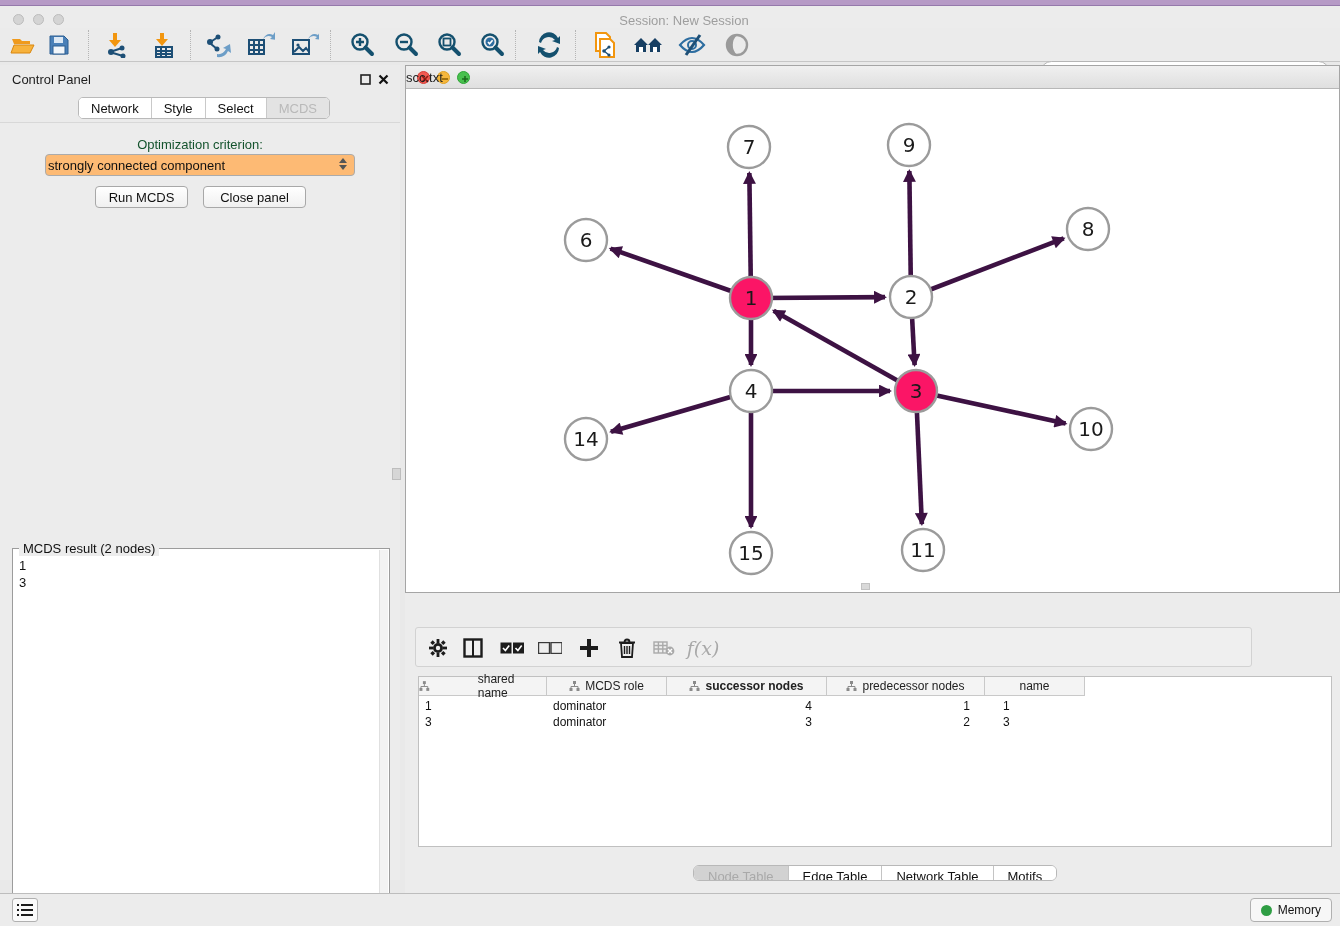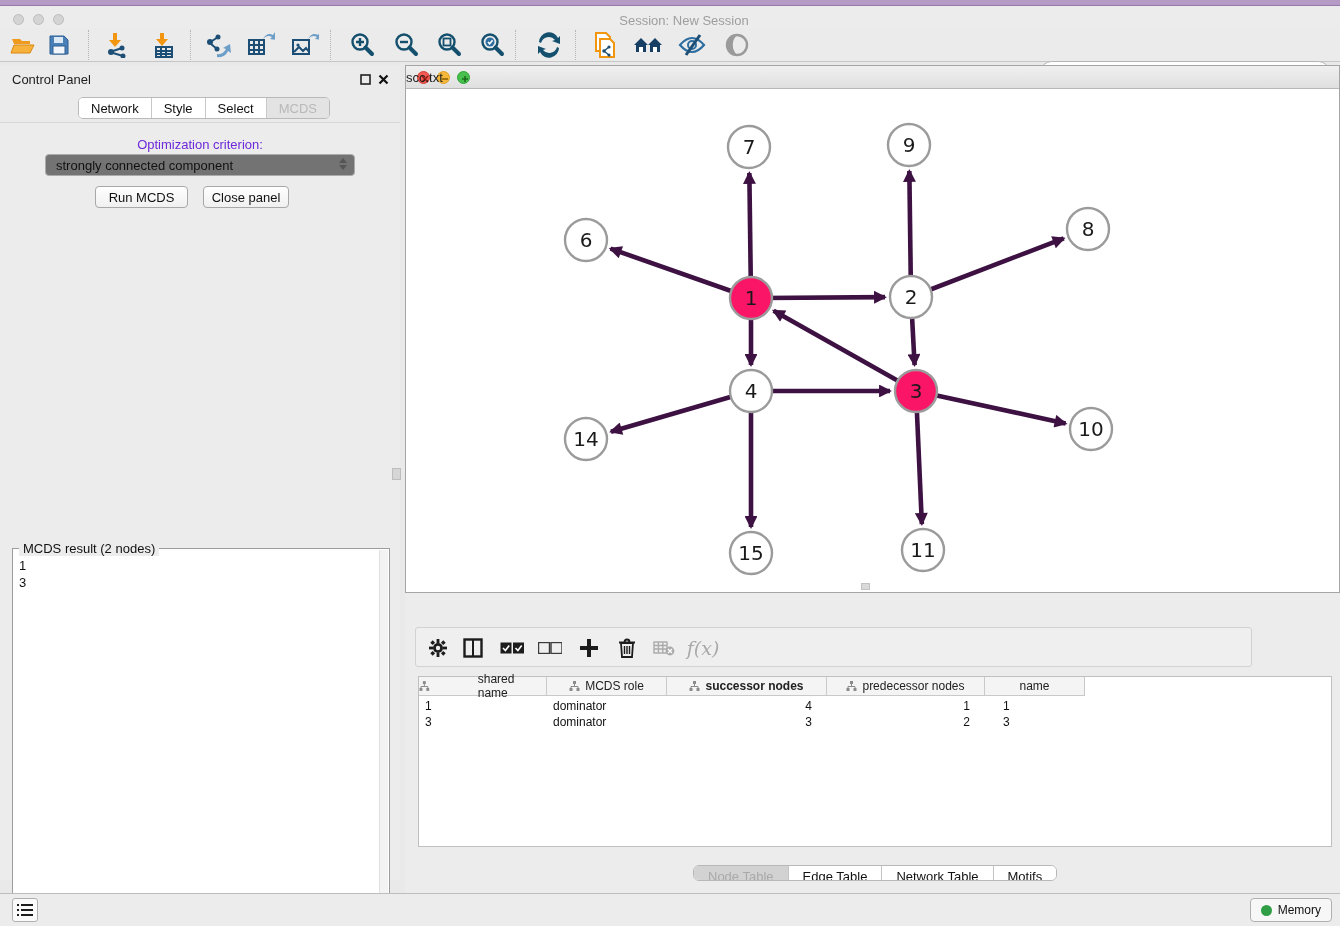--- a/index.html
+++ b/index.html
@@ -21,22 +21,22 @@
   
   .control-panel { position:absolute; left:0; top:65px; width:400px; height:815px; background:#ebebeb; }
   .panel-header { position:relative; height:28px; }
   .panel-title { position:absolute; left:12px; top:7px; font-size:13px; color:#1d1d1d; }
   .mini-btn { position:absolute; top:8px; width:13px; height:13px; display:flex; align-items:center; justify-content:center; cursor:pointer; }
   .cp-tabs { position:absolute; left:78px; top:32px; height:22px; display:flex; border:1px solid #b9b9b9; border-radius:5px; overflow:hidden; background:#fff; }
   .cp-tab { padding:3px 12px 0 12px; font-size:13px; color:#111; background:#fff; border-right:1px solid #c9c9c9; cursor:pointer; height:22px; }
   .cp-tab:last-child { border-right:none; }
   .cp-tab.active { background:#e3e3e3; color:#b9b9b9; }
   .cp-body { position:absolute; left:0; top:57px; width:400px; height:758px; background:#ececec; border-top:1px solid #d8d8d8; }
-  .opt-label { position:absolute; left:0; top:14px; width:400px; text-align:center; font-size:13px; color:#6d28d9; }
-  .criterion-select { position:absolute; left:45px; top:31px; width:310px; height:22px; background:#737373; border:1px solid #ababab; border-radius:4px; font-size:13px; color:#111; display:flex; align-items:center; padding-left:10px; cursor:pointer; }
+  .opt-label { position:absolute; left:0; top:14px; width:400px; text-align:center; font-size:13px; color:#14532d; }
+  .criterion-select { position:absolute; left:45px; top:31px; width:310px; height:22px; background:#fdba74; border:1px solid #ababab; border-radius:4px; font-size:13px; color:#111; display:flex; align-items:center; padding-left:2px; cursor:pointer; }
   .spinners { position:absolute; right:7px; top:3px; display:flex; flex-direction:column; gap:2px; }
   .tri-up { width:0; height:0; border-left:4px solid transparent; border-right:4px solid transparent; border-bottom:5px solid #555; }
   .tri-dn { width:0; height:0; border-left:4px solid transparent; border-right:4px solid transparent; border-top:5px solid #555; }
   .cp-btn { position:absolute; top:63px; height:22px; background:linear-gradient(#ffffff,#f0f0f0); border:1px solid #a8a8a8; border-radius:4px; font-size:13px; color:#111; font-family:"Liberation Sans",sans-serif; cursor:pointer; }
   .result-box { position:absolute; left:12px; top:425px; width:378px; height:378px; border:1px solid #9c9c9c; background:#fff; }
   .result-legend { position:absolute; left:6px; top:-8px; background:#ececec; padding:0 4px; font-size:13px; color:#111; }
   .result-lines { position:absolute; left:6px; top:8px; font-size:13px; color:#111; line-height:17px; white-space:pre; }
   .result-scroll { position:absolute; right:1px; top:1px; width:9px; height:376px; background:#f3f3f3; border-left:1px solid #e0e0e0; }
   .splitter-thumb { position:absolute; left:392px; top:468px; width:9px; height:12px; background:#d6d6d6; border:1px solid #bdbdbd; cursor:col-resize; }
 
@@ -242,21 +242,21 @@
     <div class="cp-body">
       <div class="opt-label">Optimization criterion:</div>
       <div class="criterion-select">
         <span>strongly connected component</span>
         <span class="spinners">
             <span class="tri-up"></span>
             <span class="tri-dn"></span>
           </span>
       </div>
       <button class="cp-btn" style="left:95px; width:93px">Run MCDS</button>
-      <button class="cp-btn" style="left:203px; width:86px">Close panel</button>
+      <button class="cp-btn" style="left:203px; width:103px">Close panel</button>
       <div class="result-box">
         <div class="result-legend">MCDS result (2 nodes)</div>
         <div class="result-lines" id="result-lines">1
 3</div>
         <div class="result-scroll"></div>
       </div>
     </div>
   </div>
   <div class="splitter-thumb"></div>
 

